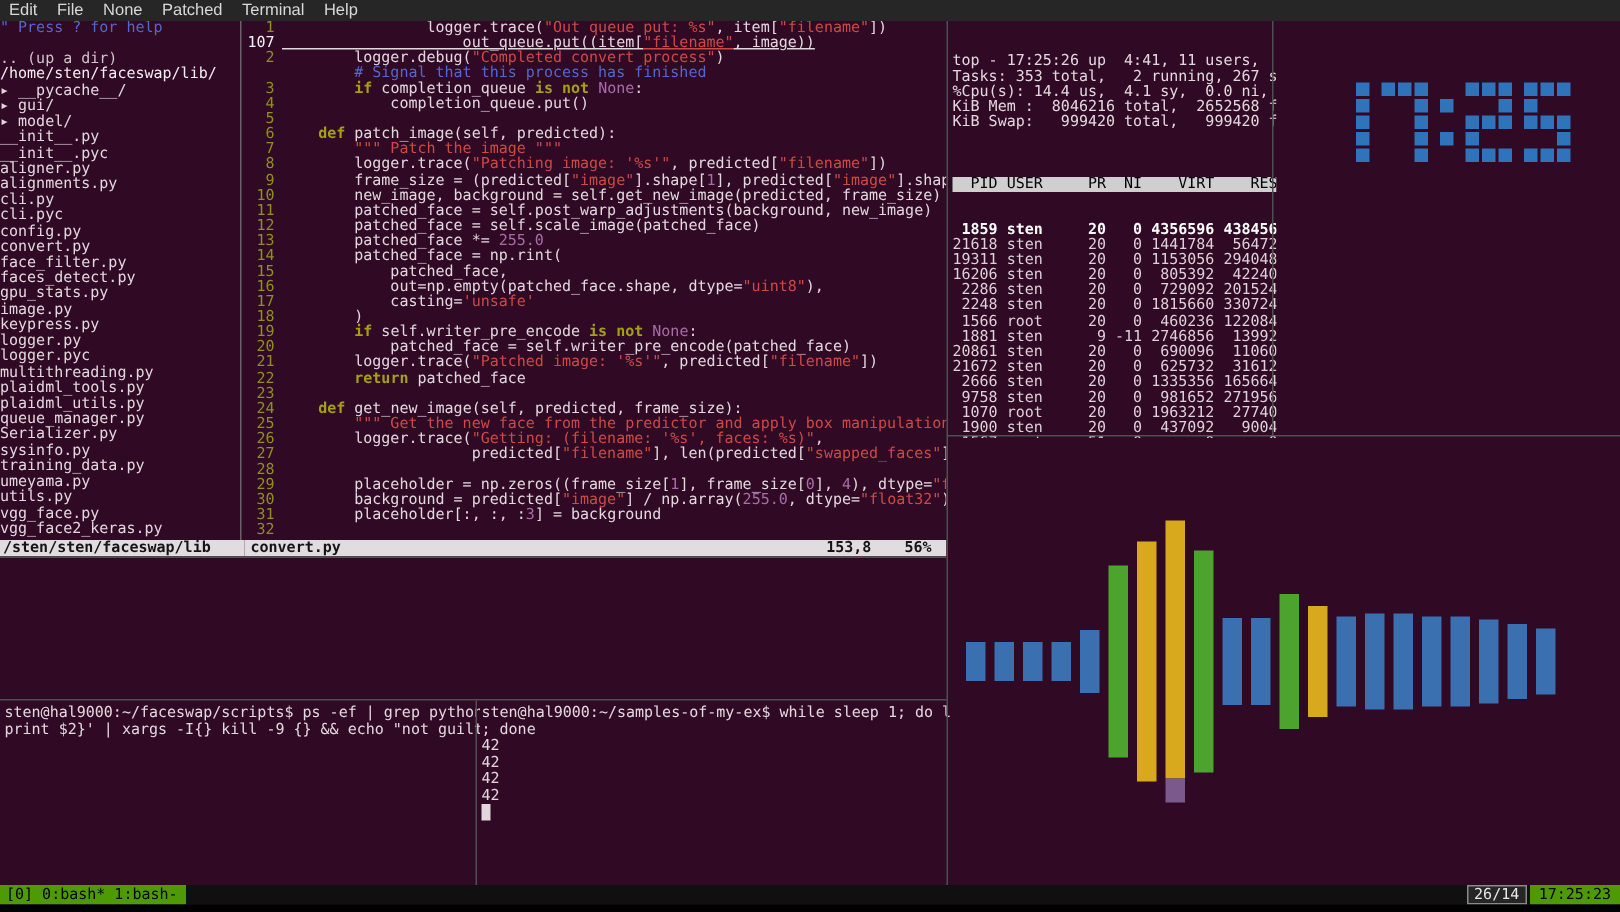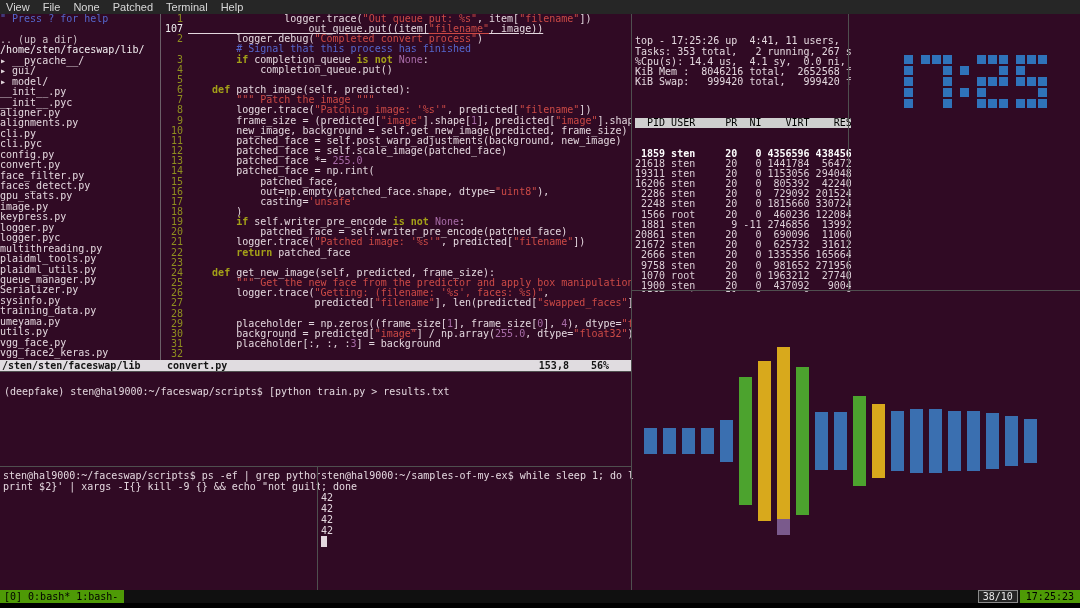--- a/index.html
+++ b/index.html
@@ -36,21 +36,21 @@
   .t-c{color:#5566cc;}
   .t-m{color:#a86ca8;}
   .t-cursor{background:#e3d7de;color:#300a24;display:inline-block;width:6px;}
   .statusline{position:absolute;left:0;top:346px;width:631px;height:11px;display:flex;
               font-size:10px;line-height:11px;font-weight:bold;}
   .st-left{width:161px;background:#e0dce0;color:#141414;padding-left:2px;white-space:pre;overflow:hidden;}
   .st-right{flex:1;background:#e0dce0;color:#141414;display:flex;white-space:pre;}
   .st-right .fname{padding-left:4px;}
   .st-right .sp{flex:1;}
   .st-right .pos{margin-right:22px;}
-  .st-right .pct{margin-right:22px;}
+  .st-right .pct{margin-right:10px;}
   
   .pane-term1{left:0;top:372px;width:631px;height:94px;padding:14px 0 0 4px;font-size:10px;line-height:11px;white-space:pre;}
   .pane-term2{left:0;top:467px;width:317px;height:123px;padding:3px 0 0 3px;font-size:10px;line-height:11px;white-space:pre;}
   .pane-term3{left:318px;top:467px;width:313px;height:123px;padding:3px 0 0 3px;font-size:10px;line-height:11px;white-space:pre;}
   .tline{height:11px;}
   
   .pane-top{left:632px;top:14px;width:216px;height:276px;padding:2px 0 0 3px;
             font-size:10px;line-height:10.2px;white-space:pre;}
   .top-line{height:10.2px;color:#e3d7de;}
   .top-header{height:10.2px;background:#cfcfcf;color:#000;width:100%;}
@@ -78,21 +78,21 @@
   .sb-time{background:#4e9a06;color:#000;padding:0 6px;height:13px;}
   .bottomstrip{position:absolute;left:0;top:603px;width:1080px;height:5px;background:#000;}
 </style>
 </head>
 <body>
 
 <div id="screen">
 
   <div class="menubar">
     <div class="menubar-items">
-        <span class="menu-item">View</span>
+        <span class="menu-item">Edit</span>
         <span class="menu-item">File</span>
         <span class="menu-item">None</span>
         <span class="menu-item">Patched</span>
         <span class="menu-item">Terminal</span>
         <span class="menu-item">Help</span>
       </div>
   </div>
 
   <div class="pane pane-vim">
     <div class="tree mono"><div class="tree-item c">" Press ? for help</div><div class="tree-item up"> </div><div class="tree-item up">.. (up a dir)</div><div class="tree-item path">/home/sten/faceswap/lib/</div><div class="tree-item dir">▸ __pycache__/</div><div class="tree-item dir">▸ gui/</div><div class="tree-item dir">▸ model/</div><div class="tree-item f">__init__.py</div><div class="tree-item f">__init__.pyc</div><div class="tree-item f">aligner.py</div><div class="tree-item f">alignments.py</div><div class="tree-item f">cli.py</div><div class="tree-item f">cli.pyc</div><div class="tree-item f">config.py</div><div class="tree-item f">convert.py</div><div class="tree-item f">face_filter.py</div><div class="tree-item f">faces_detect.py</div><div class="tree-item f">gpu_stats.py</div><div class="tree-item f">image.py</div><div class="tree-item f">keypress.py</div><div class="tree-item f">logger.py</div><div class="tree-item f">logger.pyc</div><div class="tree-item f">multithreading.py</div><div class="tree-item f">plaidml_tools.py</div><div class="tree-item f">plaidml_utils.py</div><div class="tree-item f">queue_manager.py</div><div class="tree-item f">Serializer.py</div><div class="tree-item f">sysinfo.py</div><div class="tree-item f">training_data.py</div><div class="tree-item f">umeyama.py</div><div class="tree-item f">utils.py</div><div class="tree-item f">vgg_face.py</div><div class="tree-item f">vgg_face2_keras.py</div></div>
@@ -102,21 +102,20 @@
       <div class="st-left">/sten/sten/faceswap/lib</div>
       <div class="st-right">
         <span class="fname">convert.py</span>
         <span class="sp"></span>
         <span class="pos">153,8</span>
         <span class="pct">56%</span>
       </div>
     </div>
   </div>
 
-  <div class="pane pane-term1 mono"><div class="tline"><span class="t-p">(deepfake) sten@hal9000:~/faceswap/scripts$ [python train.py &gt; results.txt</span></div></div>
   <div class="pane pane-term2 mono"><div class="tline"><span class="t-p">sten@hal9000:~/faceswap/scripts$ ps -ef | grep python | awk '{</span></div><div class="tline"><span class="t-p">print $2}' | xargs -I{} kill -9 {} &amp;&amp; echo "not guilty!"</span></div></div>
   <div class="pane pane-term3 mono"><div class="tline"><span class="t-p">sten@hal9000:~/samples-of-my-ex$ while sleep 1; do ls | wc -l</span></div><div class="tline"><span class="t-p">; done</span></div><div class="tline"><span class="t-p">42</span></div><div class="tline"><span class="t-p">42</span></div><div class="tline"><span class="t-p">42</span></div><div class="tline"><span class="t-p">42</span></div><div class="tline"><span class="t-cursor"> </span></div></div>
 
   <div class="pane pane-top mono">
     <div id="top-summary"><div class="top-line">top - 17:25:26 up  4:41, 11 users,  load</div><div class="top-line">Tasks: 353 total,   2 running, 267 sleepi</div><div class="top-line">%Cpu(s): 14.4 us,  4.1 sy,  0.0 ni, 80.9</div><div class="top-line">KiB Mem :  8046216 total,  2652568 free,</div><div class="top-line">KiB Swap:   999420 total,   999420 free,</div><div class="top-line"> </div></div>
     <div class="top-header" id="top-header">  PID USER     PR  NI    VIRT    RES</div>
     <div id="top-rows"><div class="top-row bold"> 1859 sten     20   0 4356596 438456</div><div class="top-row">21618 sten     20   0 1441784  56472</div><div class="top-row">19311 sten     20   0 1153056 294048</div><div class="top-row">16206 sten     20   0  805392  42240</div><div class="top-row"> 2286 sten     20   0  729092 201524</div><div class="top-row"> 2248 sten     20   0 1815660 330724</div><div class="top-row"> 1566 root     20   0  460236 122084</div><div class="top-row"> 1881 sten      9 -11 2746856  13992</div><div class="top-row">20861 sten     20   0  690096  11060</div><div class="top-row">21672 sten     20   0  625732  31612</div><div class="top-row"> 2666 sten     20   0 1335356 165664</div><div class="top-row"> 9758 sten     20   0  981652 271956</div><div class="top-row"> 1070 root     20   0 1963212  27740</div><div class="top-row"> 1900 sten     20   0  437092   9004</div><div class="top-row"> 1567 root    -51   0       0      0</div></div>
   </div>
 
   <div class="pane pane-clock">
@@ -271,19 +270,19 @@
   <div class="vb" style="left:631px;top:14px;width:1px;height:576px;"></div>
   <div class="vb" style="left:848px;top:14px;width:1px;height:276px;"></div>
   <div class="vb" style="left:317px;top:467px;width:1px;height:123px;"></div>
   <div class="hb" style="left:0;top:371px;width:631px;height:1px;"></div>
   <div class="hb" style="left:0;top:466px;width:631px;height:1px;"></div>
   <div class="hb" style="left:632px;top:290px;width:448px;height:1px;"></div>
 
   <div class="statusbar">
     <span class="sb-left">[0] 0:bash* 1:bash-</span>
     <span class="sb-right">
-      <span class="sb-date">38/10</span>
+      <span class="sb-date">26/14</span>
       <span class="sb-time">17:25:23</span>
     </span>
   </div>
   <div class="bottomstrip"></div>
 
 </div>
 
 </body></html>

